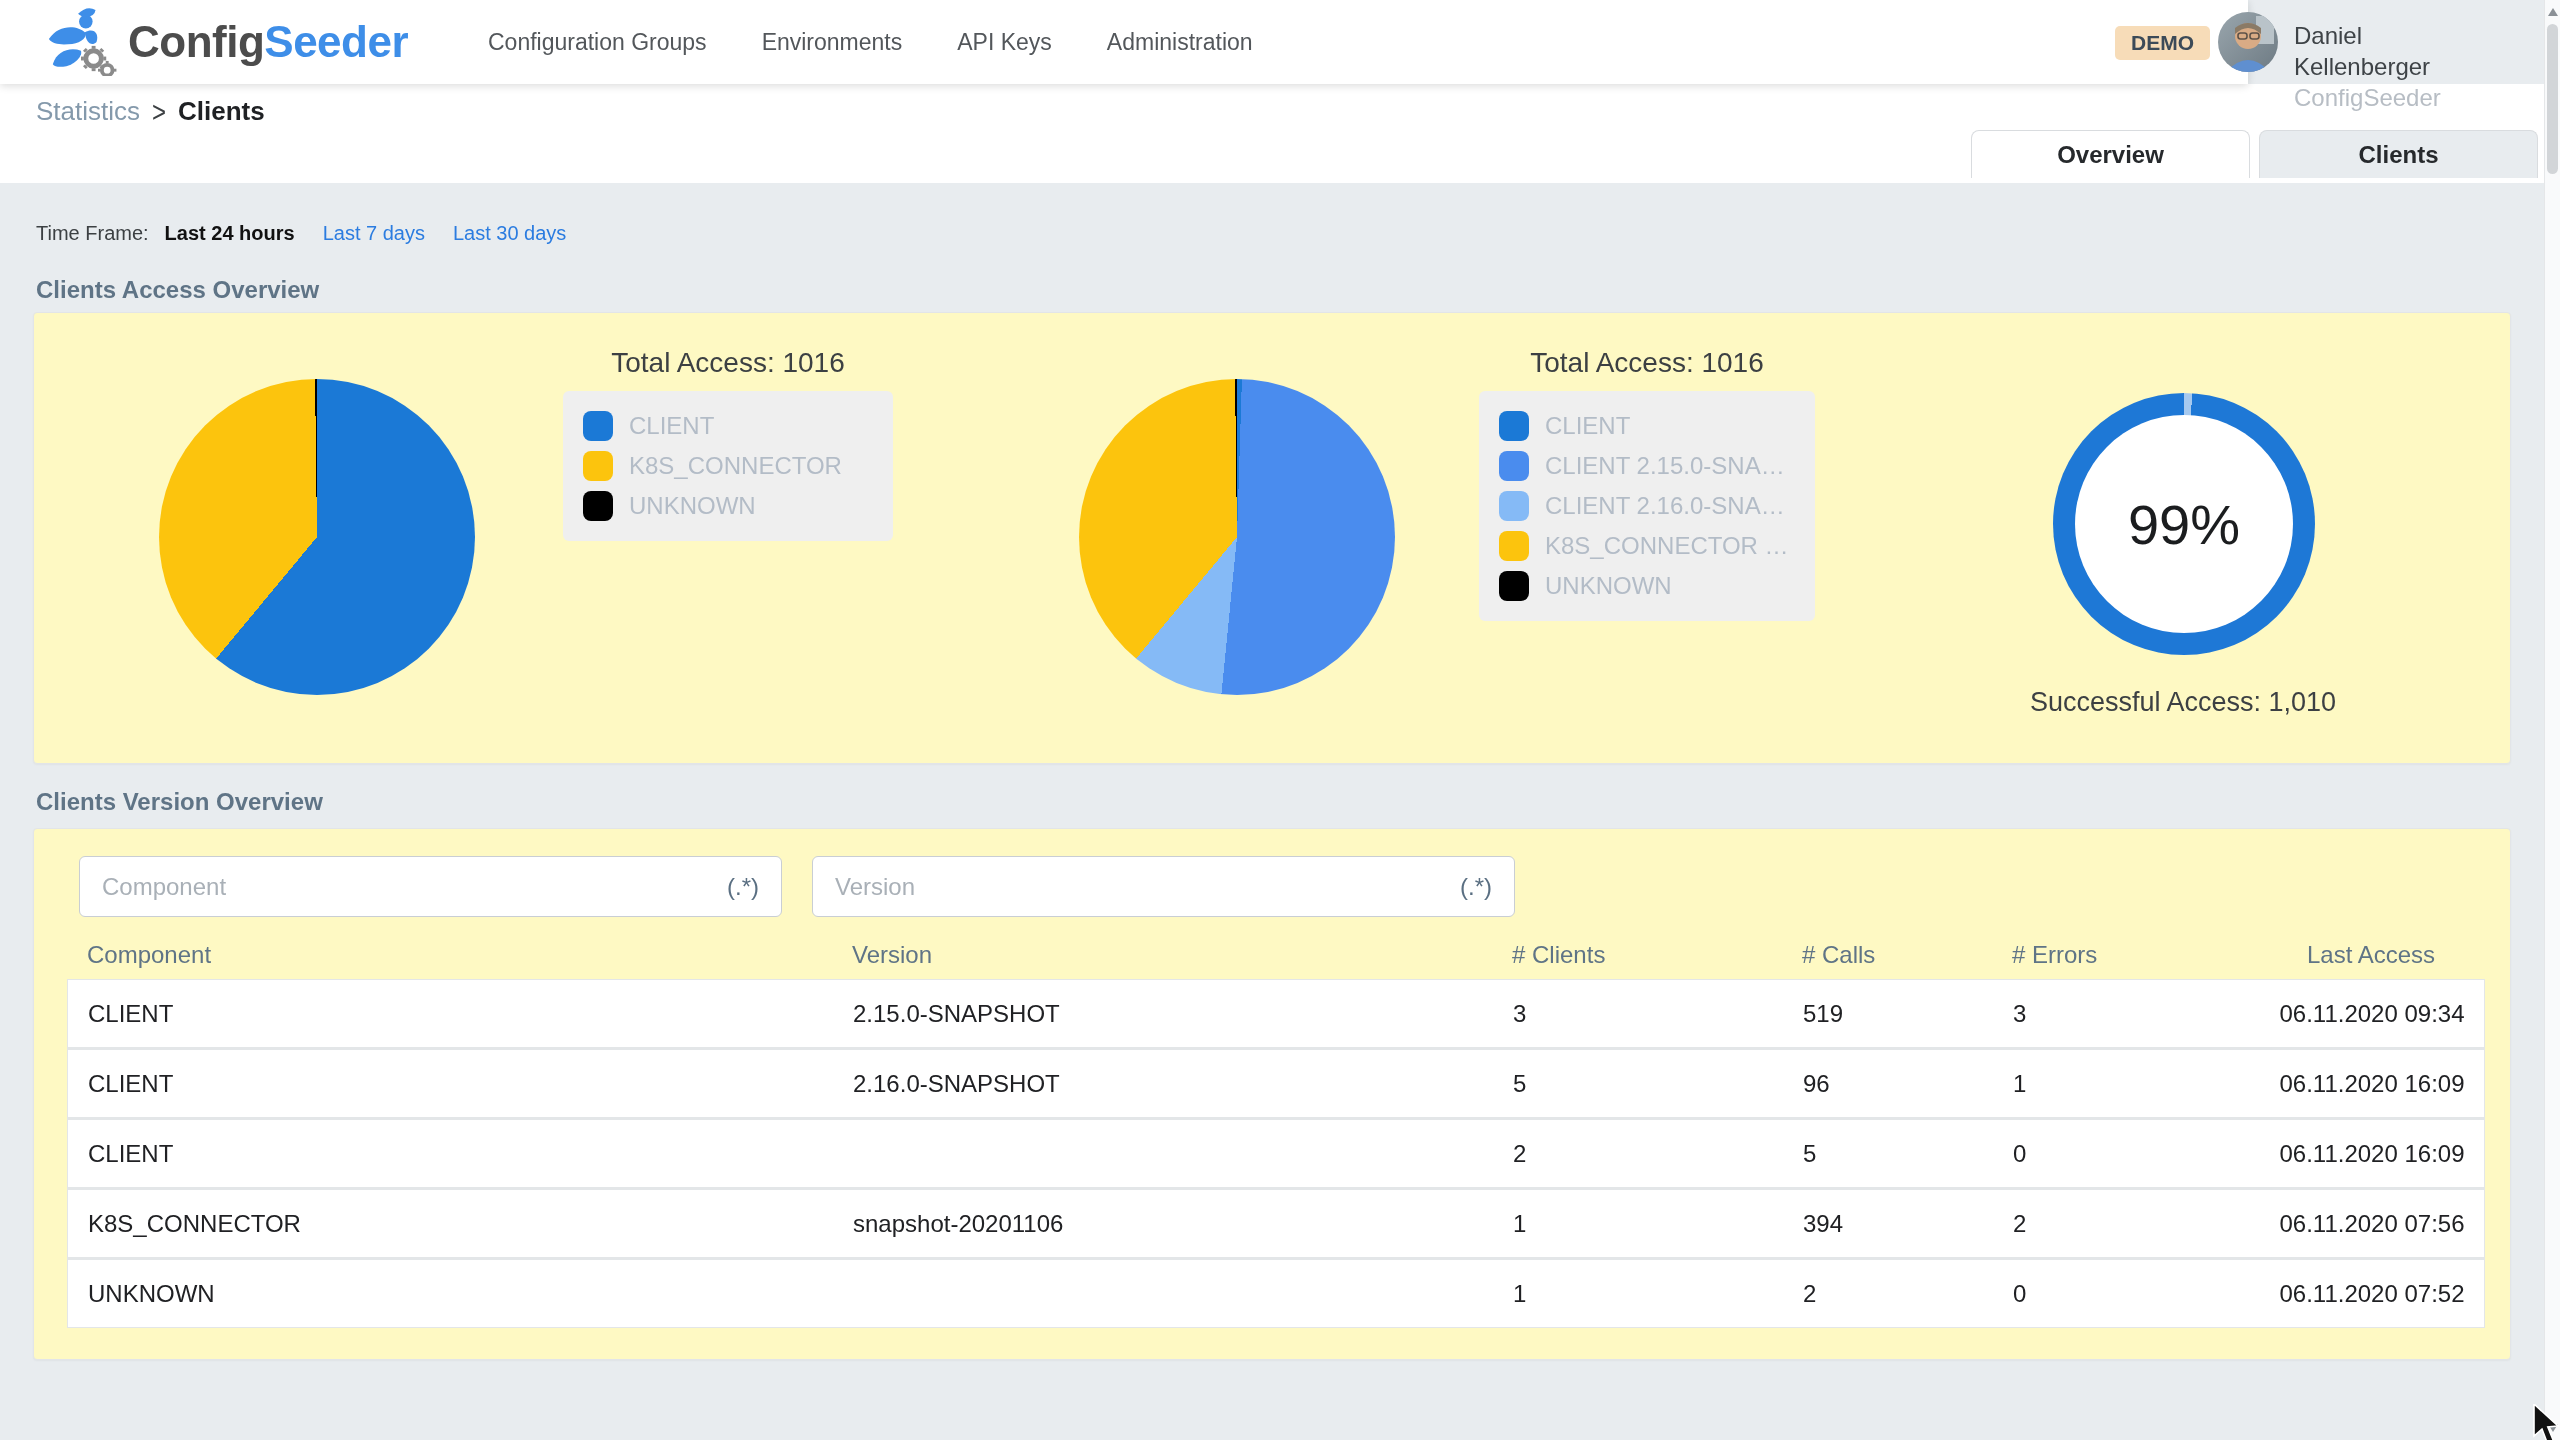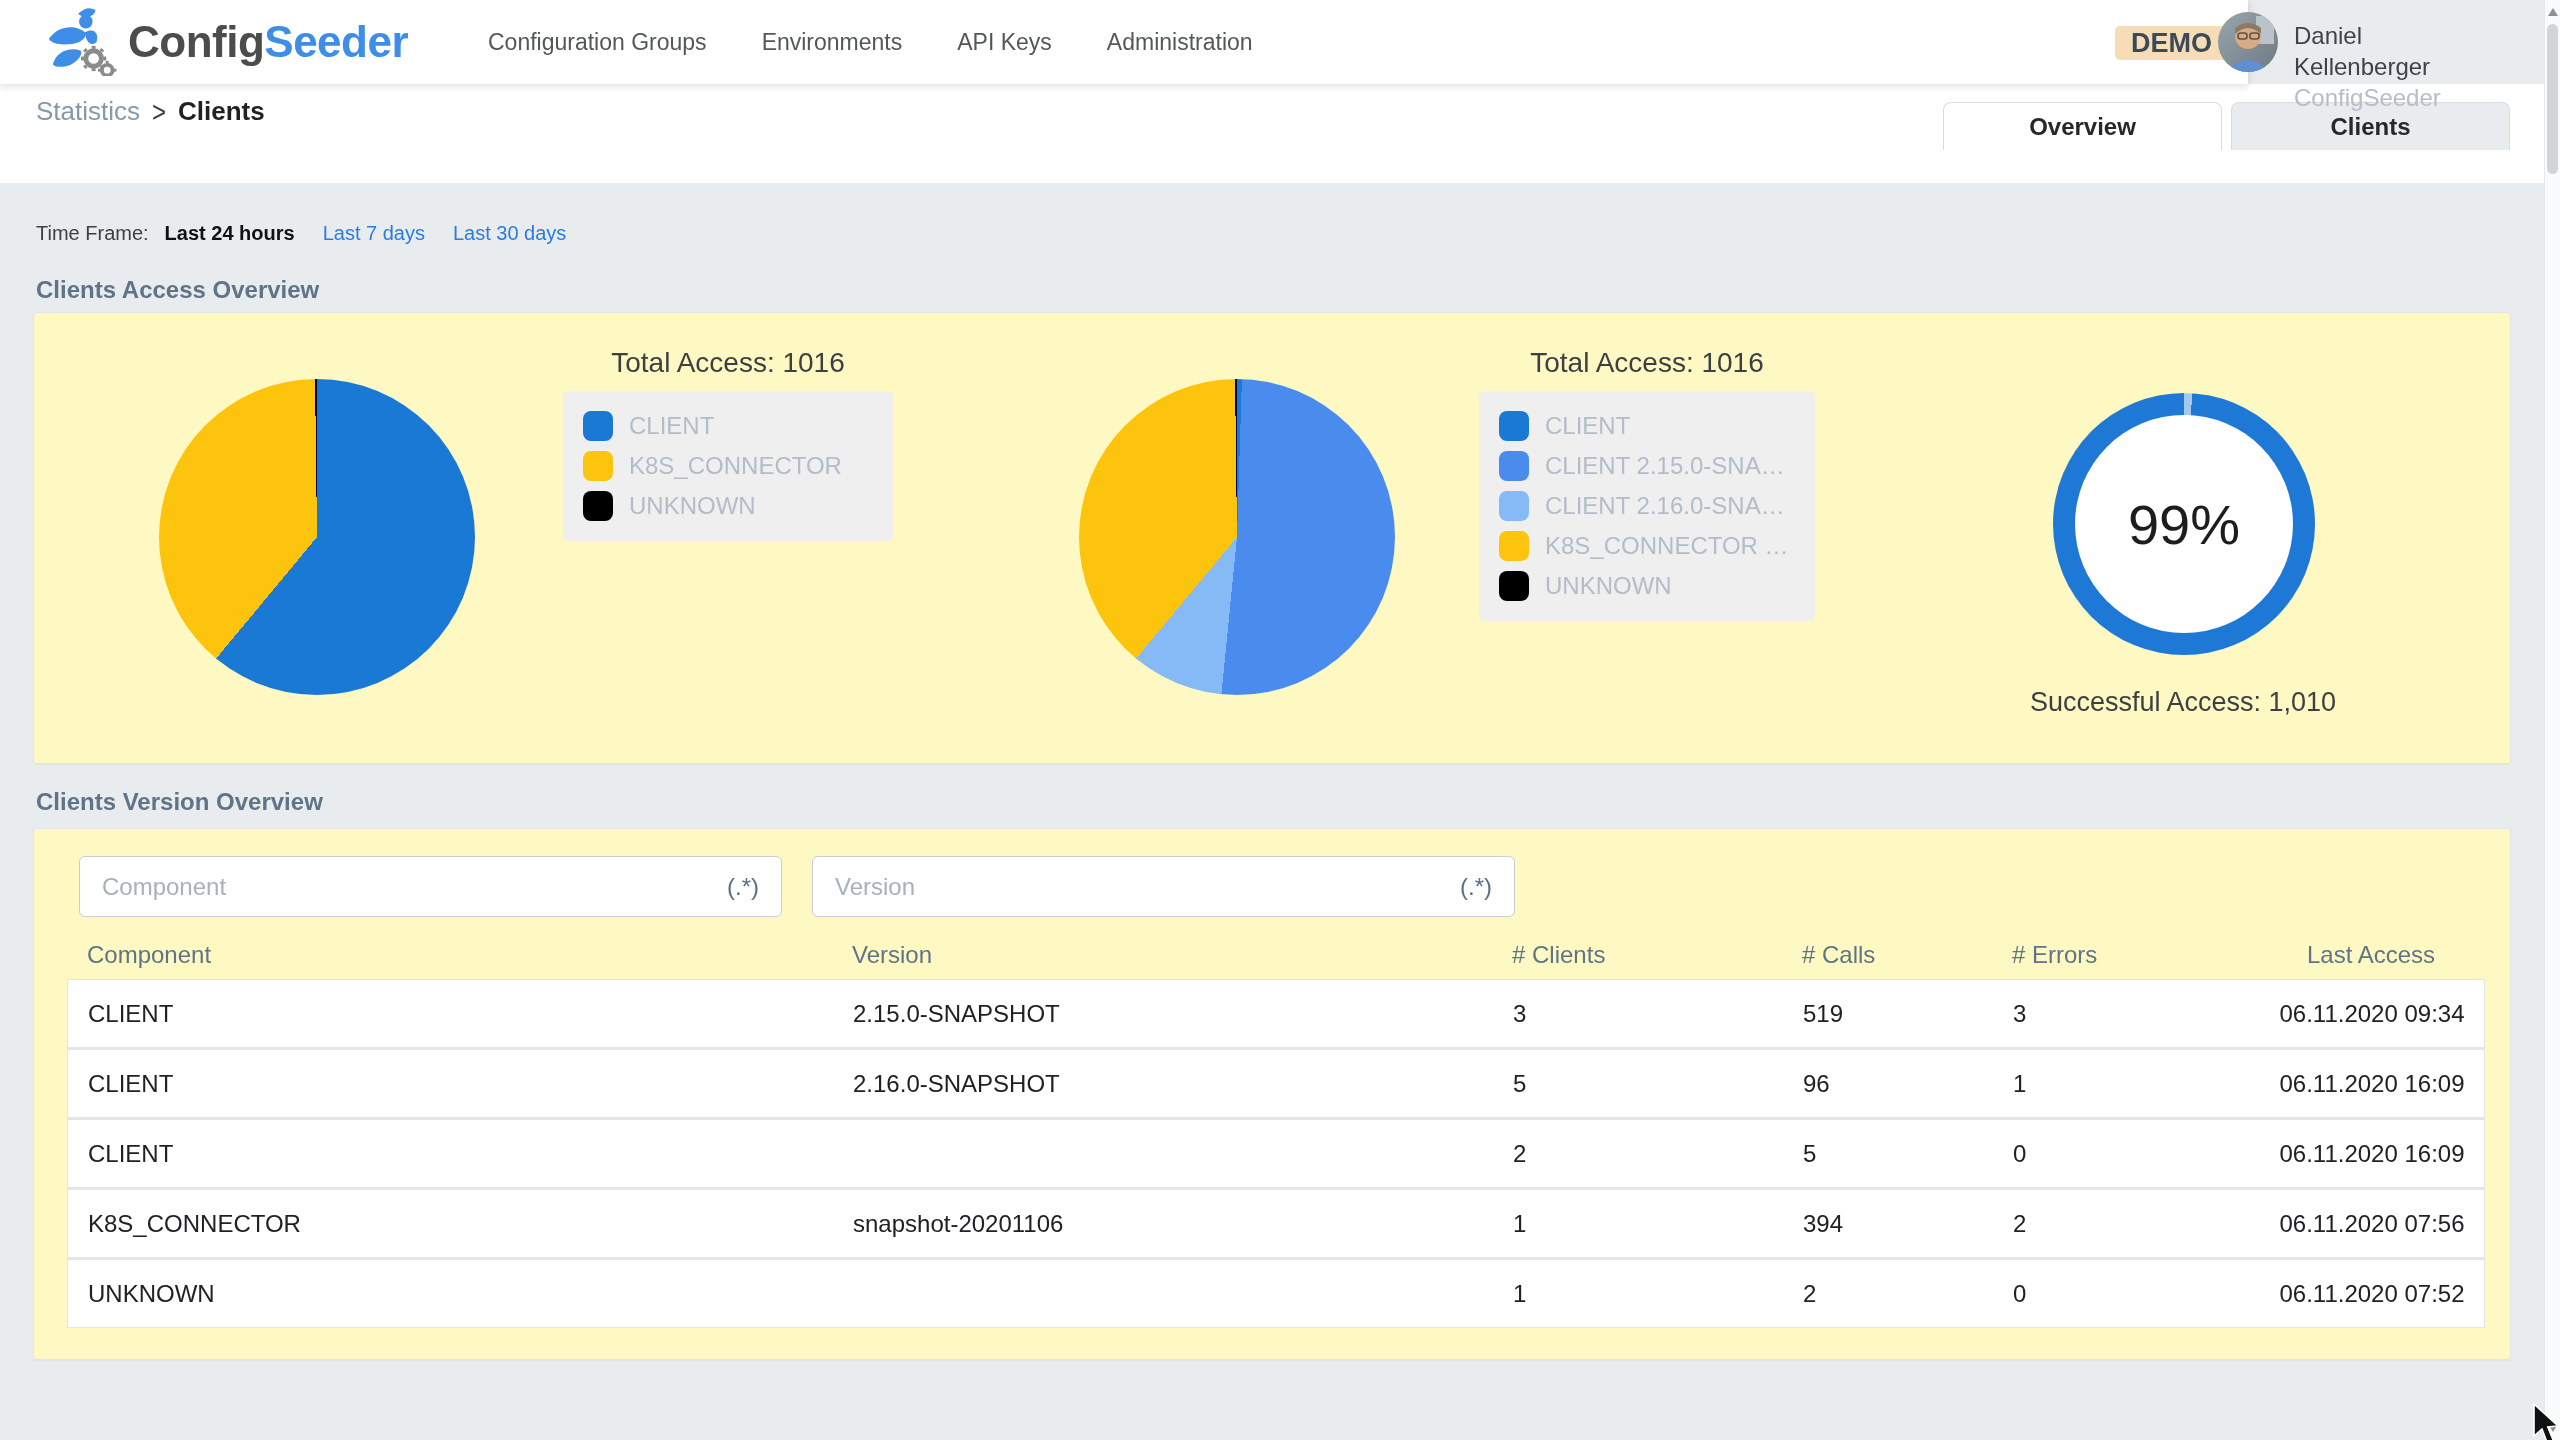--- a/index.html
+++ b/index.html
@@ -20,39 +20,39 @@
   }
   .logo { position:absolute; left:40px; top:8px; display:flex; align-items:center; cursor:pointer; }
   .logo svg { width:80px; height:68px; }
   .logo-text { font-size:44px; font-weight:bold; letter-spacing:-0.5px; margin-left:8px; }
   .lg-dark { color:#4c4c4c; }
   .lg-blue { color:#3e8ee8; }
   .mainnav { position:absolute; left:488px; top:0; height:84px; display:flex; align-items:center; gap:55px; }
   .mainnav .nav-item { font-size:23px; color:#53575b; cursor:pointer; white-space:nowrap; }
   .demo-badge {
     position:absolute; left:2115px; top:26px; height:34px; padding:0 16px;
-    background:#f7dcb8; color:#3c4a58; font-size:27px; font-weight:bold;
+    background:#f7dcb8; color:#3c4a58; font-size:21px; font-weight:bold;
     border-radius:5px; display:flex; align-items:center;
   }
   .avatar { position:absolute; left:2218px; top:12px; width:60px; height:60px; border-radius:50%; overflow:hidden; cursor:pointer; }
   .userblock { position:absolute; left:2294px; top:20px; line-height:31px; cursor:pointer; }
   .user-name { font-size:24px; color:#3e4347; }
   .user-org  { font-size:24px; color:#b7bdc4; }
 
   
   .subheader { position:absolute; top:84px; left:0; width:2560px; height:99px; background:#ffffff; z-index:5; }
   .breadcrumb { position:absolute; left:36px; top:96px; font-size:26px; display:flex; gap:12px; align-items:center; z-index:6; }
   .bc-parent { color:#8499ab; cursor:pointer; }
   .bc-sep { color:#3c4043; font-size:24px; transform:scaleY(1.25); }
   .bc-current { color:#1f2124; font-weight:bold; }
   .tab {
-    position:absolute; top:102px; width:279px; height:48px; z-index:6;
+    position:absolute; top:130px; width:279px; height:48px; z-index:6;
     border:1px solid #d9dcdf; border-bottom:none; border-radius:8px 8px 0 0;
     display:flex; align-items:center; justify-content:center;
-    font-size:24px; font-weight:bold; color:#26292c; cursor:pointer;
+    font-size:24px; font-weight:bold; color:#26292c; cursor:pointer;margin-left:28px;
   }
   .tab-overview { left:1943px; background:#ffffff; }
   .tab-clients  { left:2231px; background:#e8ecef; }
 
   
   .timeframe { position:absolute; left:36px; top:222px; font-size:20px; display:flex; gap:28px; align-items:center; }
   .tf-label { color:#3c4043; margin-right:-12px; }
   .tf-selected { color:#111; font-weight:bold; }
   .tf-link { color:#2b7ce0; cursor:pointer; text-decoration:none; }
 

